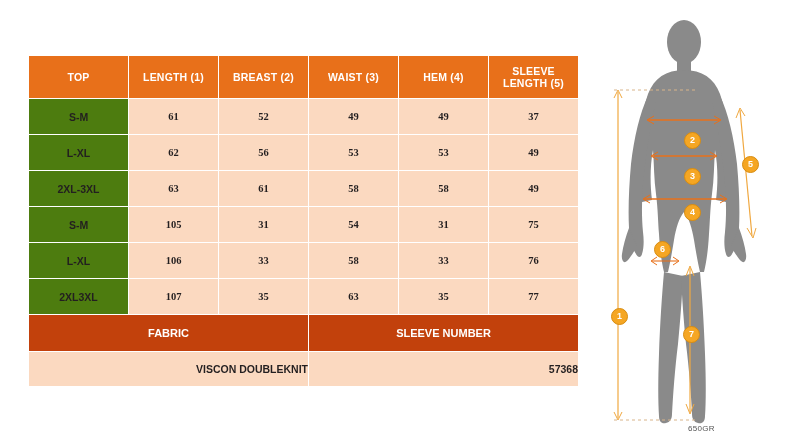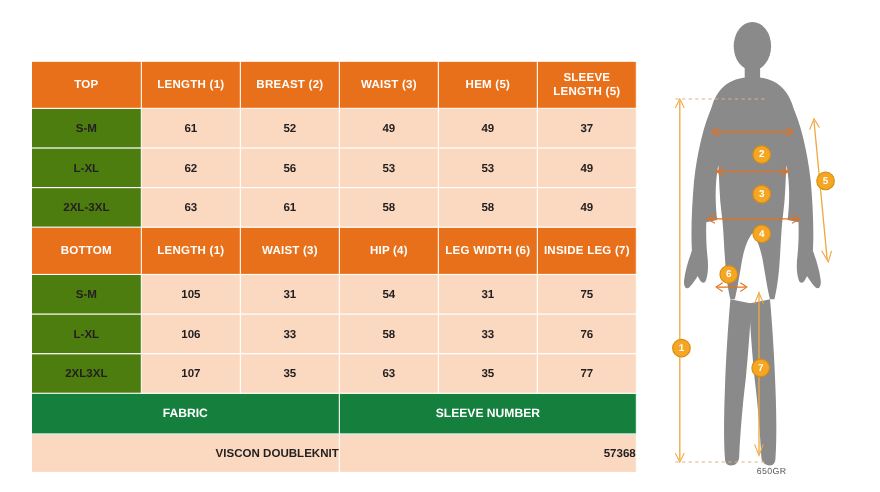--- a/index.html
+++ b/index.html
@@ -50,23 +50,24 @@
   .data-row td {
     background: #fbd9c0;
     color: #231f20;
     font-weight: bold;
   }
   .data-row td.label-cell {
     background: #4d7c0f;
   }
   .data-row td.val {
     font-weight: bold;
+    font-family: Liberation Serif, serif;
   }
   .footer-hdr td {
-    background: #15803d;
+    background: #c2410c;
     color: #ffffff;
     font-size: 11px;
     font-weight: bold;
     height: 36px;
   }
   .footer-val td {
     background: #fbd9c0;
     color: #231f20;
     font-size: 10.5px;
     font-weight: bold;
@@ -122,21 +123,21 @@
       <col style="width:90px">
       <col style="width:90px">
       <col style="width:90px">
     </colgroup>
     <tbody>
       <tr class="hdr-row">
         <td>TOP</td>
         <td>LENGTH (1)</td>
         <td>BREAST (2)</td>
         <td>WAIST (3)</td>
-        <td>HEM (5)</td>
+        <td>HEM (4)</td>
         <td>SLEEVE LENGTH (5)</td>
       </tr>
 
       <tr class="data-row">
         <td class="label-cell">S-M</td>
         <td class="val">61</td>
         <td class="val">52</td>
         <td class="val">49</td>
         <td class="val">49</td>
         <td class="val">37</td>
@@ -153,28 +154,20 @@
 
       <tr class="data-row">
         <td class="label-cell">2XL-3XL</td>
         <td class="val">63</td>
         <td class="val">61</td>
         <td class="val">58</td>
         <td class="val">58</td>
         <td class="val">49</td>
       </tr>
 
-      <tr class="hdr-row">
-        <td>BOTTOM</td>
-        <td>LENGTH (1)</td>
-        <td>WAIST (3)</td>
-        <td>HIP (4)</td>
-        <td>LEG WIDTH (6)</td>
-        <td>INSIDE LEG (7)</td>
-      </tr>
 
       <tr class="data-row">
         <td class="label-cell">S-M</td>
         <td class="val">105</td>
         <td class="val">31</td>
         <td class="val">54</td>
         <td class="val">31</td>
         <td class="val">75</td>
       </tr>
 

